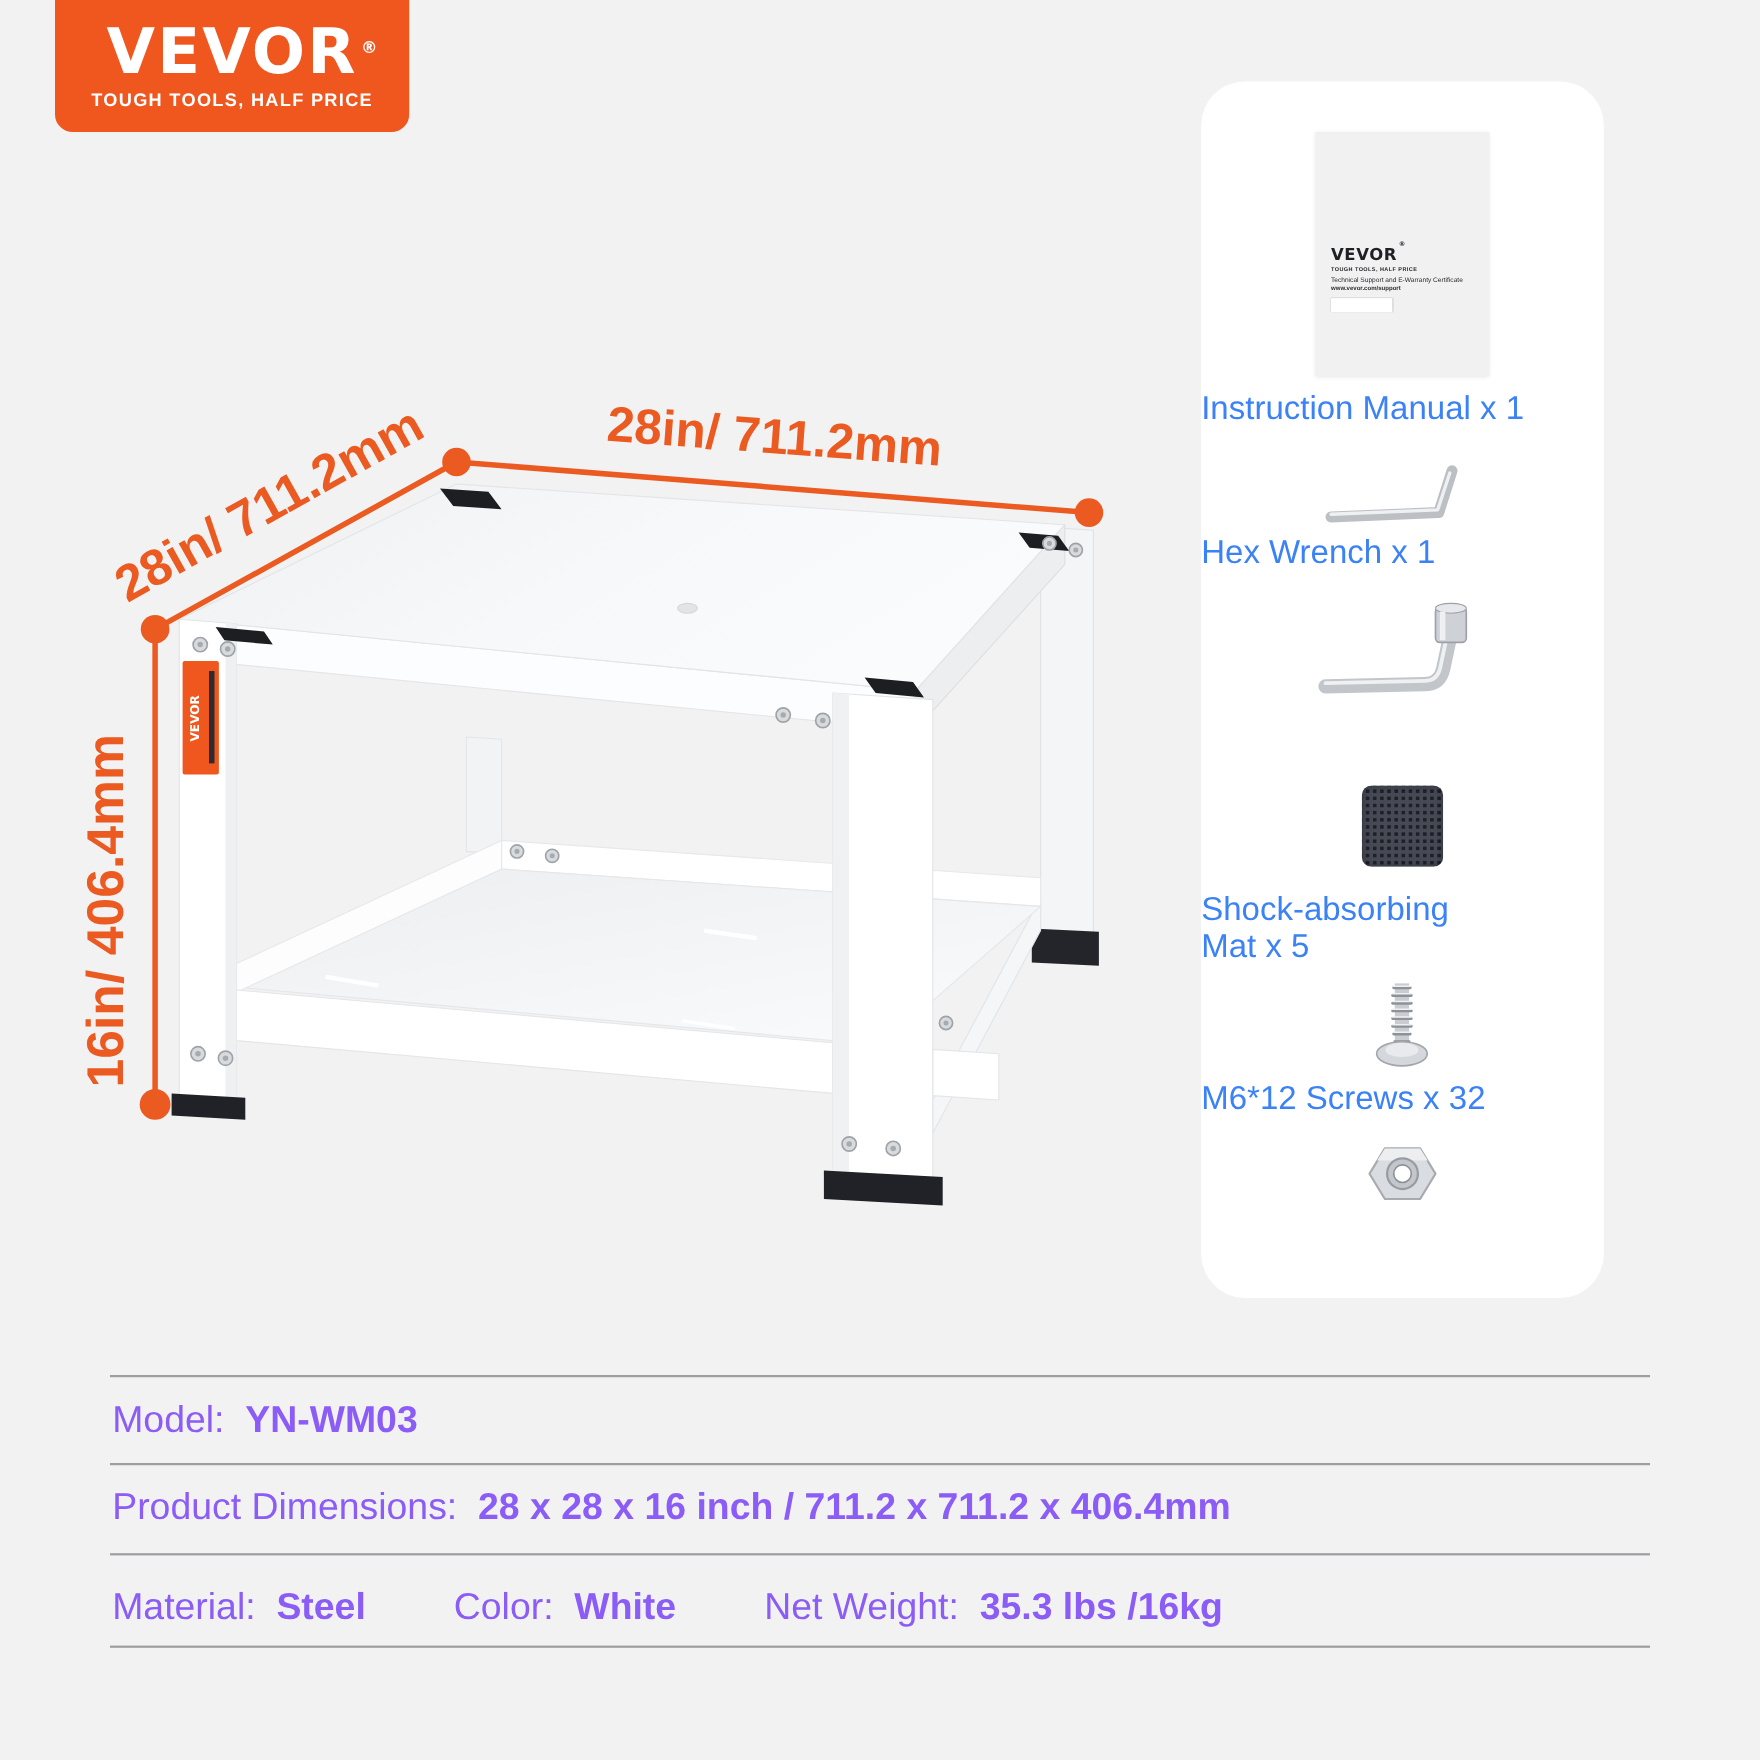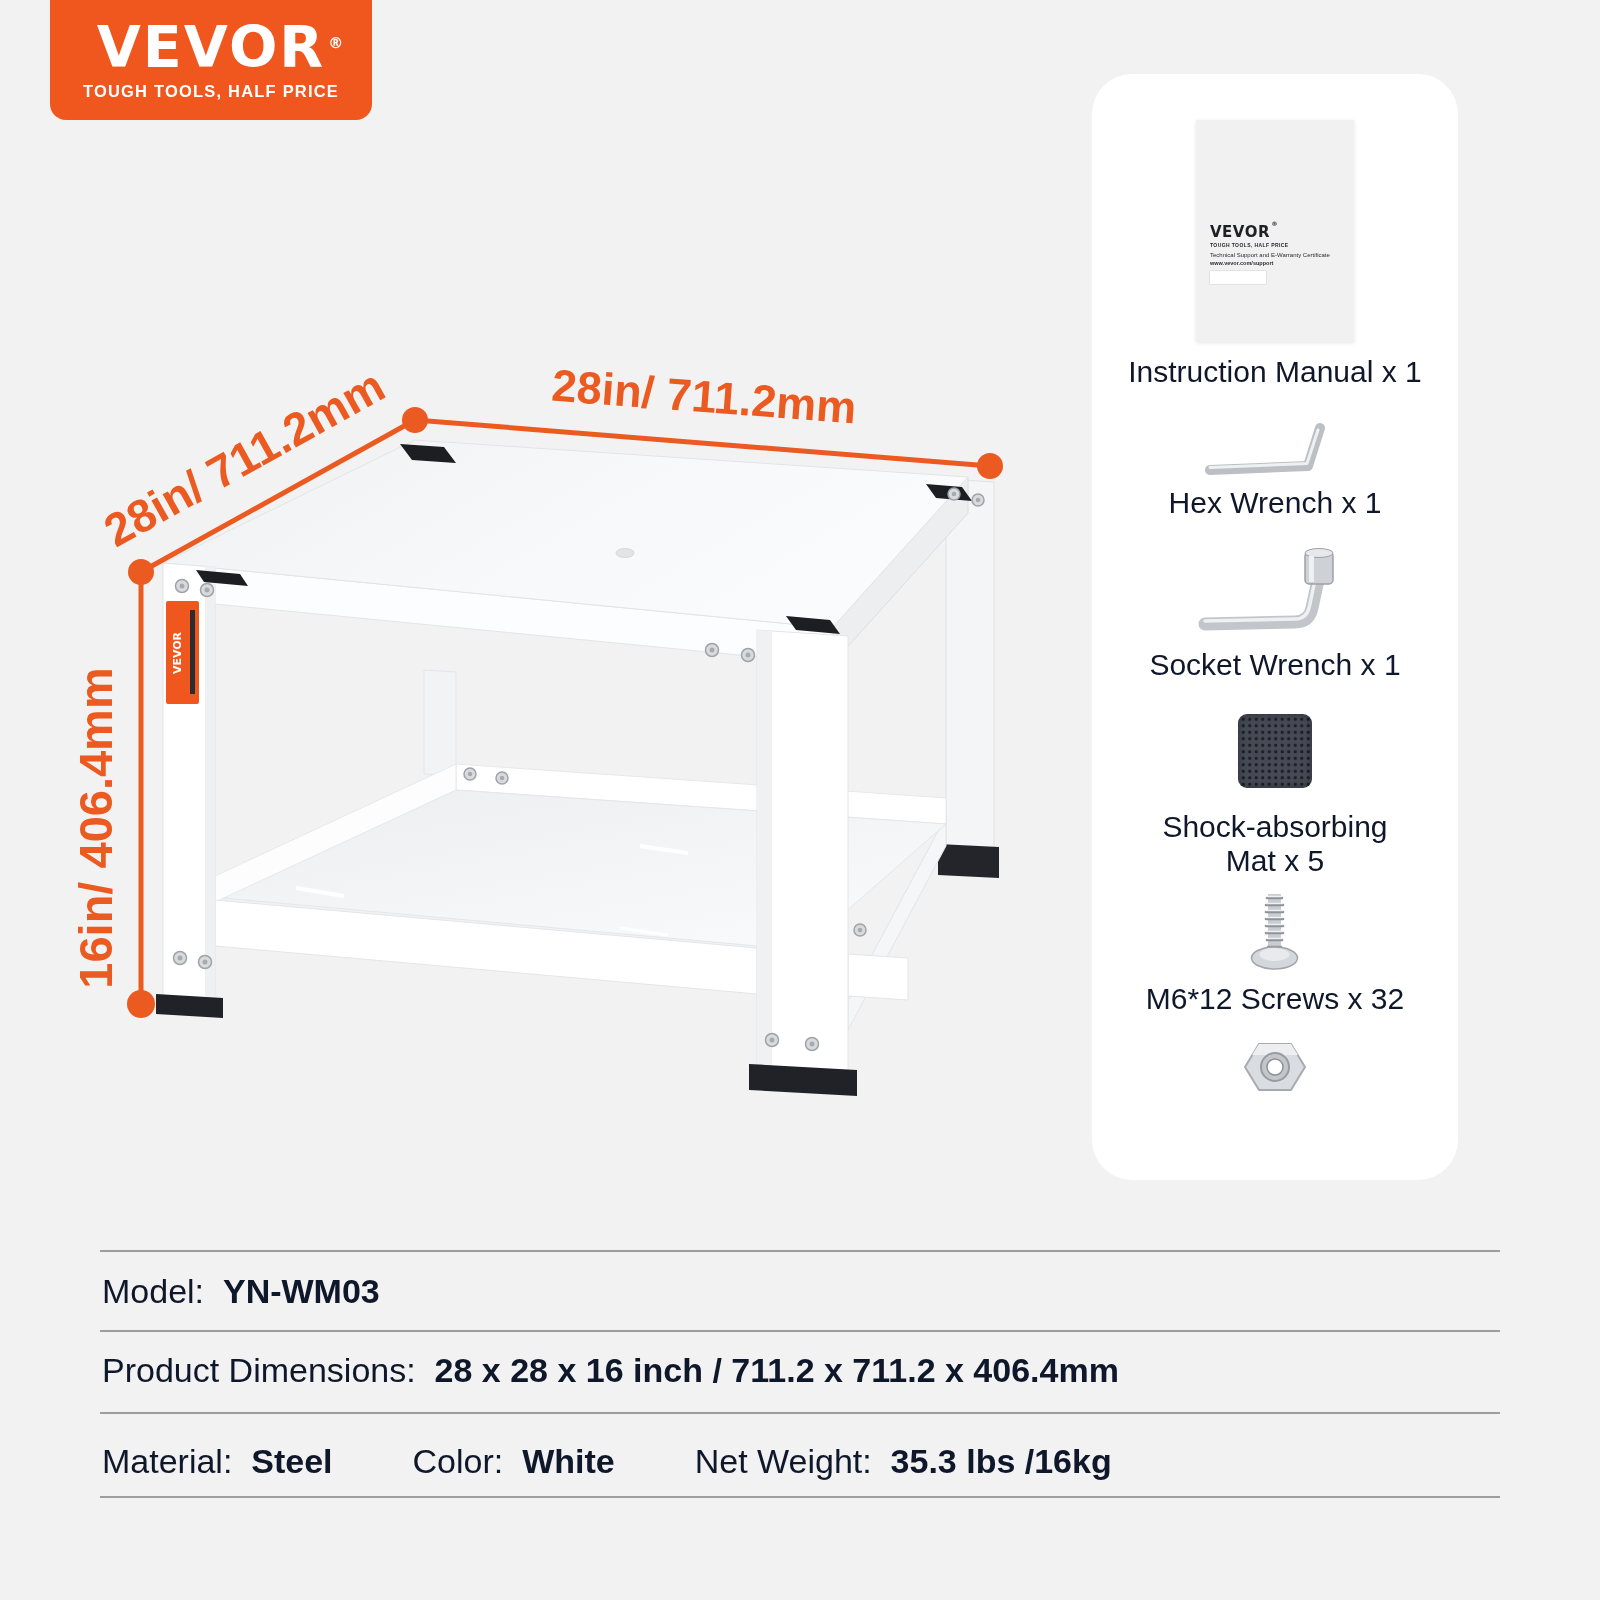--- a/index.html
+++ b/index.html
@@ -31,22 +31,22 @@
     font-family:"Liberation Sans",sans-serif;font-weight:bold;
     fill:#eb5a20;
   }
   
   .panel{
     position:absolute;left:1092px;top:74px;width:366px;height:1106px;
     background:#ffffff;border-radius:40px;
   }
   .panel .item{position:absolute;left:0;right:0;display:flex;justify-content:center;}
   .acc-label{
-    position:absolute;left:0;right:0;text-align:center;
-    font-size:30px;line-height:34px;color:#0f172a;
+    position:absolute;left:0;right:0;text-align:left;
+    font-size:30px;line-height:34px;color:#3b82f6;
   }
   .manual{
     width:158px;height:222px;background:#f1f1f2;position:relative;
     box-shadow:0 1px 4px rgba(0,0,0,0.10);
   }
   .manual .mtext{position:absolute;left:14px;bottom:58px;color:#1f2023;}
   .manual .mword{font-family:"DejaVu Sans",sans-serif;font-weight:bold;font-size:15px;letter-spacing:0.5px;position:relative;display:inline-block;}
   .manual .mreg{position:absolute;top:-3px;right:-8px;font-size:6px;}
   .manual .mtag{font-size:5px;font-weight:bold;letter-spacing:0.4px;margin-top:1px;}
   .manual .mline1{font-size:6px;margin-top:4px;color:#2a2b2e;}
@@ -56,21 +56,21 @@
     width:74px;height:74px;border-radius:9px;
     background-color:#464a55;
     background-image:radial-gradient(circle,#1e2026 1.7px,transparent 1.9px);
     background-size:6.5px 6.5px;background-position:2px 2px;
     box-shadow:inset 0 0 8px rgba(0,0,0,0.35);
   }
   
   .spec-line{position:absolute;left:100px;width:1400px;height:2px;background:#9d9da0;}
   .spec-row{
     position:absolute;left:102px;width:1398px;display:flex;align-items:center;
-    font-size:34px;color:#0f172a;white-space:pre;
+    font-size:34px;color:#8b5cf6;white-space:pre;
   }
   .spec-row .lab{font-weight:normal;}
   .spec-row .val{font-weight:bold;}
   .pair{display:flex;align-items:center;}
 </style>
 </head>
 <body>
 
 <div class="logo">
   <div class="word">
@@ -239,21 +239,20 @@
 
   <div class="item" style="top:470px;">
     <svg width="160" height="96" viewBox="0 0 160 96">
       <path d="M10 80 L100 78 Q114 78 117 64 L123 36" fill="none" stroke="#c2c6cb" stroke-width="13" stroke-linecap="round" stroke-linejoin="round"></path>
       <path d="M10 77 L100 75 Q112 75 114.5 62 L120 36" fill="none" stroke="#eef0f2" stroke-width="3.5" stroke-linecap="round"></path>
       <rect x="110" y="8" width="28" height="32" rx="4" fill="#ced2d7" stroke="#9da1a7" stroke-width="1.5"></rect>
       <ellipse cx="124" cy="9" rx="14" ry="4.5" fill="#e6e8eb" stroke="#9da1a7" stroke-width="1"></ellipse>
       <rect x="114" y="12" width="5" height="26" fill="#eef0f2"></rect>
     </svg>
   </div>
-  <div class="acc-label" style="top:574px;">Socket Wrench x 1</div>
 
   <div class="item" style="top:640px;">
     <div class="mat"></div>
   </div>
   <div class="acc-label" style="top:736px;">Shock-absorbing</div>
   <div class="acc-label" style="top:770px;">Mat x 5</div>
 
   <div class="item" style="top:816px;">
     <svg width="60" height="86" viewBox="0 0 60 86">
       <rect x="23" y="4" width="13" height="58" fill="#c9cdd2"></rect>

